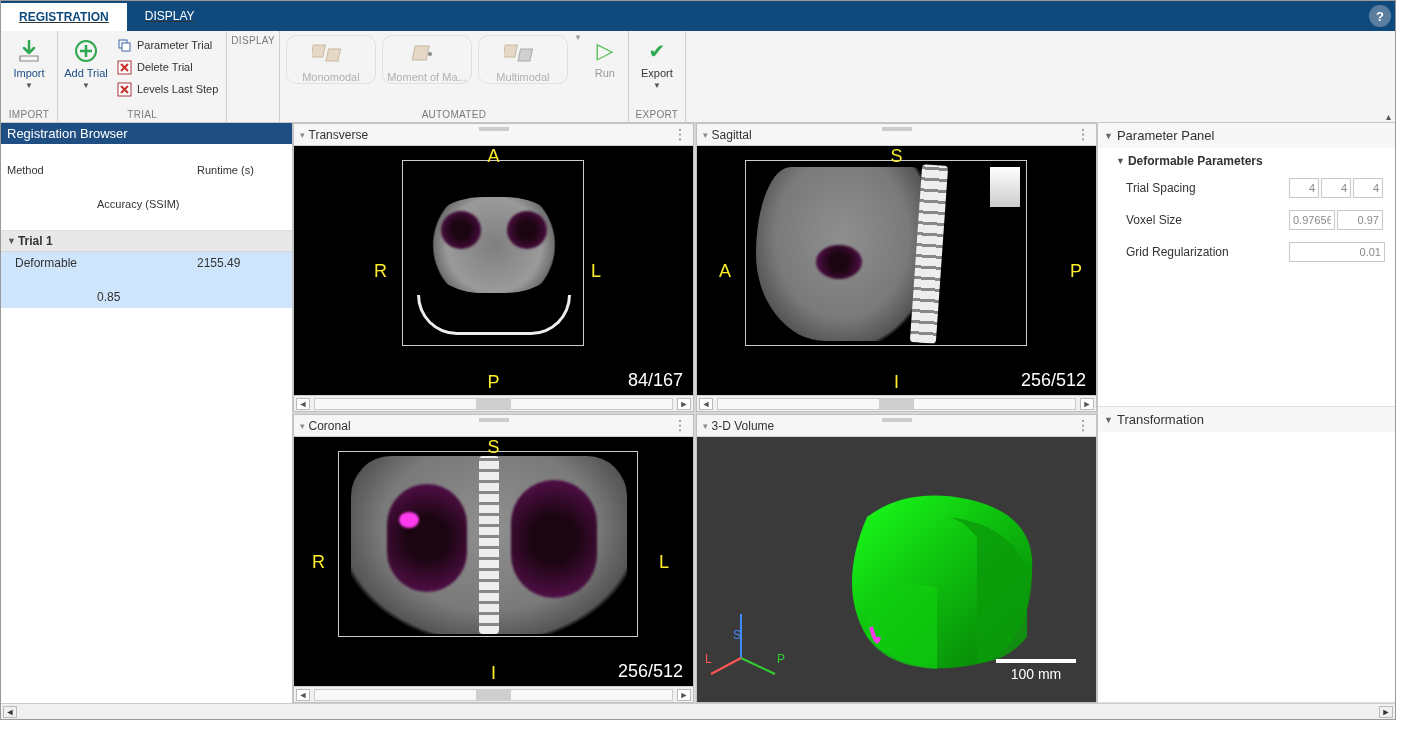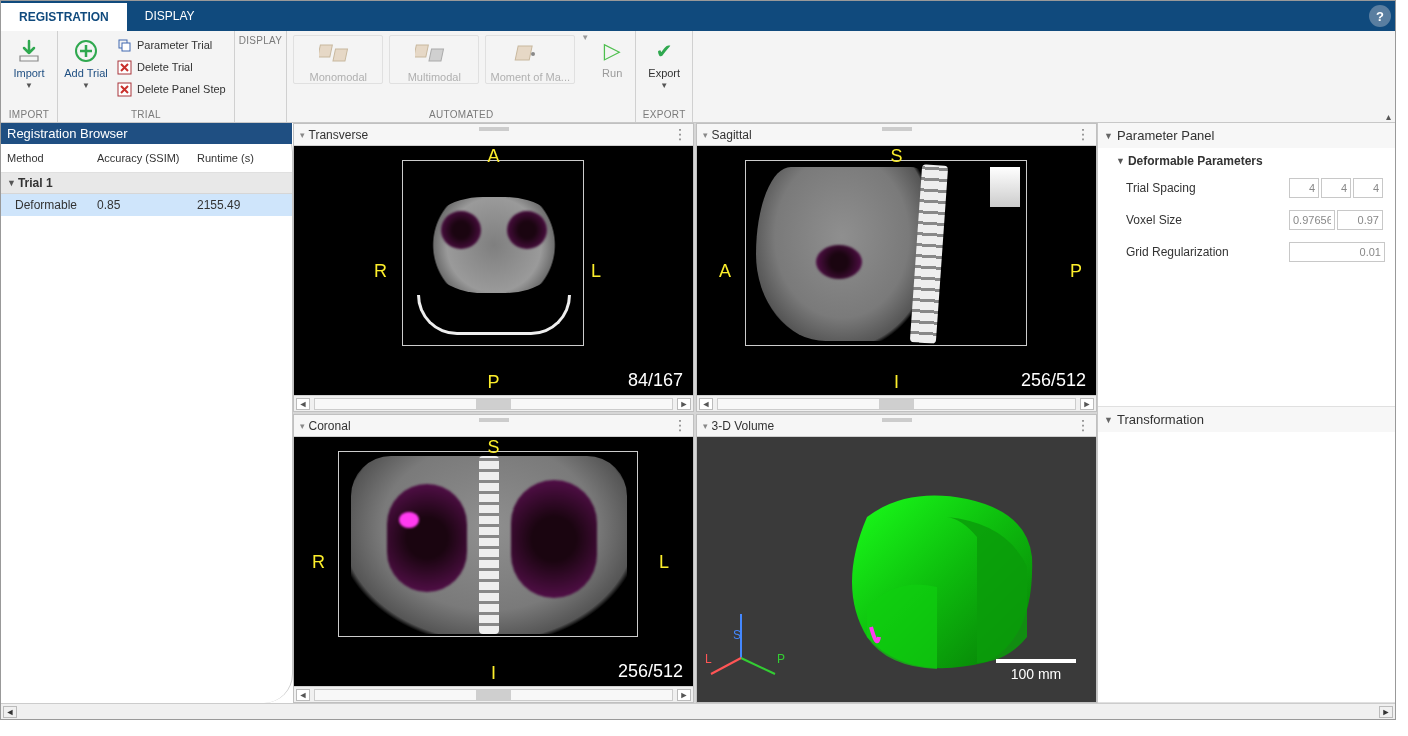--- a/index.html
+++ b/index.html
@@ -1,49 +1,49 @@
 <!DOCTYPE html>
 <html><head>
 <meta charset="utf-8">
 <style>
   * { box-sizing: border-box; margin: 0; padding: 0; font-family: "Segoe UI", Arial, sans-serif; }
   body { width:1408px; height:736px; background:#fff; color:#333; overflow:hidden; position:relative; }
   .app { width:1396px; height:720px; border:1px solid #999; display:flex; flex-direction:column; position:relative;}
   
-  .tabbar { height:30px; background:#104a7d; display:flex; align-items:center; position:relative;}
+  .tabbar { height:30px; background:#104a7d; display:flex; align-items:center; position:relative;text-decoration:underline;}
   .tab { height:30px; padding:0 18px; display:flex; align-items:center; font-size:12px; color:#fff; cursor:pointer;}
   .tab.active { background:#fff; color:#104a7d; font-weight:600; border-top:2px solid #104a7d;}
   .help-icon { position:absolute; right:4px; top:4px; width:22px; height:22px; border-radius:11px; background:#5a7ea0; color:#fff; display:flex; align-items:center; justify-content:center; font-size:13px; font-weight:bold;}
   
   .toolstrip { height:92px; background:#f4f4f4; border-bottom:1px solid #c8c8c8; display:flex; position:relative;}
   .group { display:flex; flex-direction:column; border-right:1px solid #d0d0d0; padding:2px 4px 0 4px;}
   .group-body { flex:1; display:flex; align-items:flex-start; gap:2px; }
   .group-label { font-size:10px; color:#7a7a7a; text-align:center; padding:2px 0; letter-spacing:0.3px;}
   .bigbtn { width:48px; display:flex; flex-direction:column; align-items:center; justify-content:flex-start; padding-top:4px; font-size:11px; color:#1f4f82; gap:2px; cursor:pointer;}
   .bigbtn.disabled { color:#9a9a9a; }
   .bigbtn .icon-slot { width:30px; height:28px; display:flex; align-items:center; justify-content:center;}
   .bigbtn .label { text-align:center; line-height:1.1; }
   .bigbtn .dd { font-size:8px; color:#555; }
   .smallbtns { display:flex; flex-direction:column; gap:2px; padding-top:2px;}
   .smallbtn { display:flex; align-items:center; gap:5px; font-size:11px; padding:2px 4px; cursor:pointer; color:#333;}
   .smallbtn .sicon { width:16px; height:16px; display:flex; align-items:center; justify-content:center; font-size:11px;}
-  .auto-btn { width:90px; display:flex; flex-direction:column; align-items:center; justify-content:flex-start; padding:4px 2px 0 2px; gap:3px; border:1px solid #e0e0e0; border-radius:2px; margin:2px; cursor:pointer;}
+  .auto-btn { width:90px; display:flex; flex-direction:column; align-items:center; justify-content:flex-start; padding:4px 2px 0 2px; gap:3px; border:1px solid #e0e0e0; border-radius:10px; margin:2px; cursor:pointer;}
   .auto-btn.disabled { color:#b0b0b0; }
   .auto-iconbox { width:40px; height:28px; display:flex; align-items:center; justify-content:center;}
   .auto-btn .label { font-size:11px; }
   .runarrow { font-size:22px; color:#4dbf4d;}
   .expcheck { font-size:20px; color:#2fa84f;}
   .collapse-chevron { position:absolute; right:4px; bottom:0; font-size:10px; color:#555;}
   
   .main { flex:1; display:flex; min-height:0;}
-  .left-panel { width:292px; border-right:1px solid #c8c8c8; display:flex; flex-direction:column; background:#fff;border-radius:29px;}
+  .left-panel { width:292px; border-right:1px solid #c8c8c8; display:flex; flex-direction:column; background:#fff;}
   .lp-title { background:#1f4f82; color:#fff; font-size:13px; padding:3px 6px;}
-  .lp-head { display:flex; font-size:11px; color:#333; border-bottom:1px solid #e0e0e0; padding:8px 0;}
+  .lp-head { display:flex; font-size:11px; color:#333; border-bottom:1px solid #e0e0e0; padding:20px 0;}
   .col-m { flex:0 0 96px; padding-left:6px;}
-  .col-a { flex:0 0 100px;}
+  .col-a { flex:0 0 100px;margin-top:34px;}
   .col-r { flex:1;}
   .trial-row { background:#e8e8e8; font-size:12px; padding:3px 6px; border-bottom:1px solid #d6d6d6; display:flex; align-items:center; gap:2px;}
   .trial-row .tri { font-size:9px; color:#555; }
   .step-row { display:flex; background:#cfe5fb; font-size:12px; padding:4px 0;}
   .step-row .col-m { padding-left:14px; }
   
   .views { flex:1; display:grid; grid-template-columns:1fr 1fr; grid-template-rows:1fr 1fr; gap:2px; background:#d6d6d6; padding:0px; min-width:0;}
   .view-cell { display:flex; flex-direction:column; background:#fff; min-width:0; min-height:0; border:1px solid #c0c0c0;}
   .view-title { height:22px; display:flex; align-items:center; padding:0 6px; font-size:12px; color:#333; background:#f6f6f6; border-bottom:1px solid #d0d0d0; position:relative;}
   .view-title .hgrip { position:absolute; left:50%; top:3px; transform:translateX(-50%); width:30px; height:4px; background:#ccc;}
@@ -144,21 +144,21 @@
               </span>
             <span>Delete Trial</span>
           </div>
           <div class="smallbtn">
             <span class="sicon">
                 <svg width="15" height="15">
                   <rect x="1" y="1" width="13" height="13" fill="#fff" stroke="#a8343a"></rect>
                   <path d="M4 4 L11 11 M11 4 L4 11" stroke="#c9302c" stroke-width="2"></path>
                 </svg>
               </span>
-            <span>Delete Panel Step</span>
+            <span>Levels Last Step</span>
           </div>
         </div>
       </div>
       <div class="group-label">TRIAL</div>
     </div>
 
     <div class="group">
       <div class="group-label">DISPLAY</div>
     </div>
 
@@ -169,34 +169,34 @@
               <svg width="38" height="24">
                 <rect x="2" y="3" width="12" height="12" fill="#e6d8c6" stroke="#c8b89e" transform="skewX(-12)"></rect>
                 <rect x="18" y="7" width="12" height="12" fill="#e6d8c6" stroke="#c8b89e" transform="skewX(-12)"></rect>
               </svg>
             </div>
           <span class="label">Monomodal</span>
         </div>
         <div class="auto-btn disabled">
           <div class="auto-iconbox">
               <svg width="38" height="24">
+                <rect x="8" y="4" width="14" height="14" fill="#e6d8c6" stroke="#c8b89e" transform="skewX(-12)"></rect>
+                <circle cx="22" cy="12" r="2" fill="#888"></circle>
+              </svg>
+            </div>
+          <span class="label">Moment of Ma...</span>
+        </div>
+        <div class="auto-btn disabled">
+          <div class="auto-iconbox">
+              <svg width="38" height="24">
                 <rect x="2" y="3" width="12" height="12" fill="#e6d8c6" stroke="#c8b89e" transform="skewX(-12)"></rect>
                 <rect x="18" y="7" width="12" height="12" fill="#d0d0d0" stroke="#aaa" transform="skewX(-12)"></rect>
               </svg>
             </div>
           <span class="label">Multimodal</span>
-        </div>
-        <div class="auto-btn disabled">
-          <div class="auto-iconbox">
-              <svg width="38" height="24">
-                <rect x="8" y="4" width="14" height="14" fill="#e6d8c6" stroke="#c8b89e" transform="skewX(-12)"></rect>
-                <circle cx="22" cy="12" r="2" fill="#888"></circle>
-              </svg>
-            </div>
-          <span class="label">Moment of Ma...</span>
         </div>
         <div style="display:flex; flex-direction:column; align-items:center; justify-content:center; padding:0 2px;">
           <span class="dd" style="font-size:8px;color:#999;">▼</span>
         </div>
         <div class="bigbtn disabled" style="width:38px">
           <div class="icon-slot runarrow">▷</div>
           <span class="label">Run</span>
         </div>
       </div>
       <div class="group-label">AUTOMATED</div>

